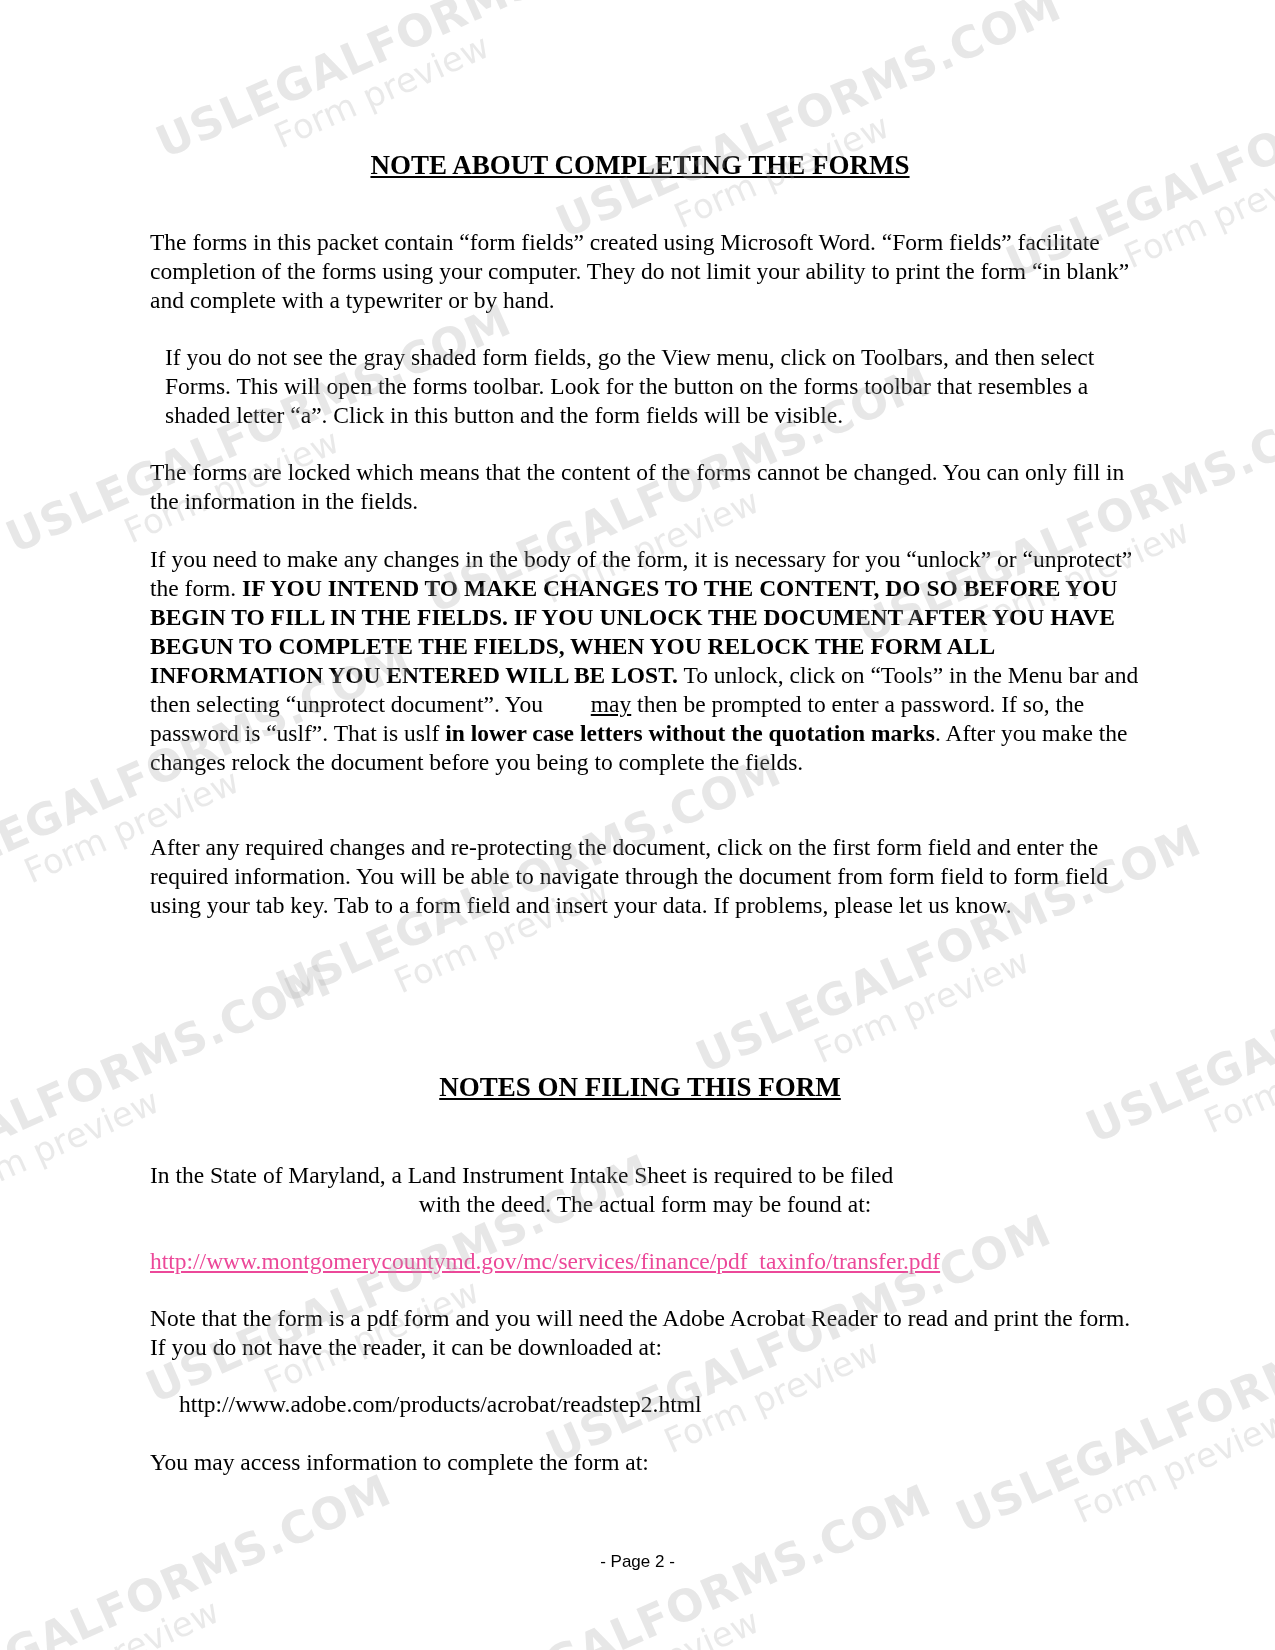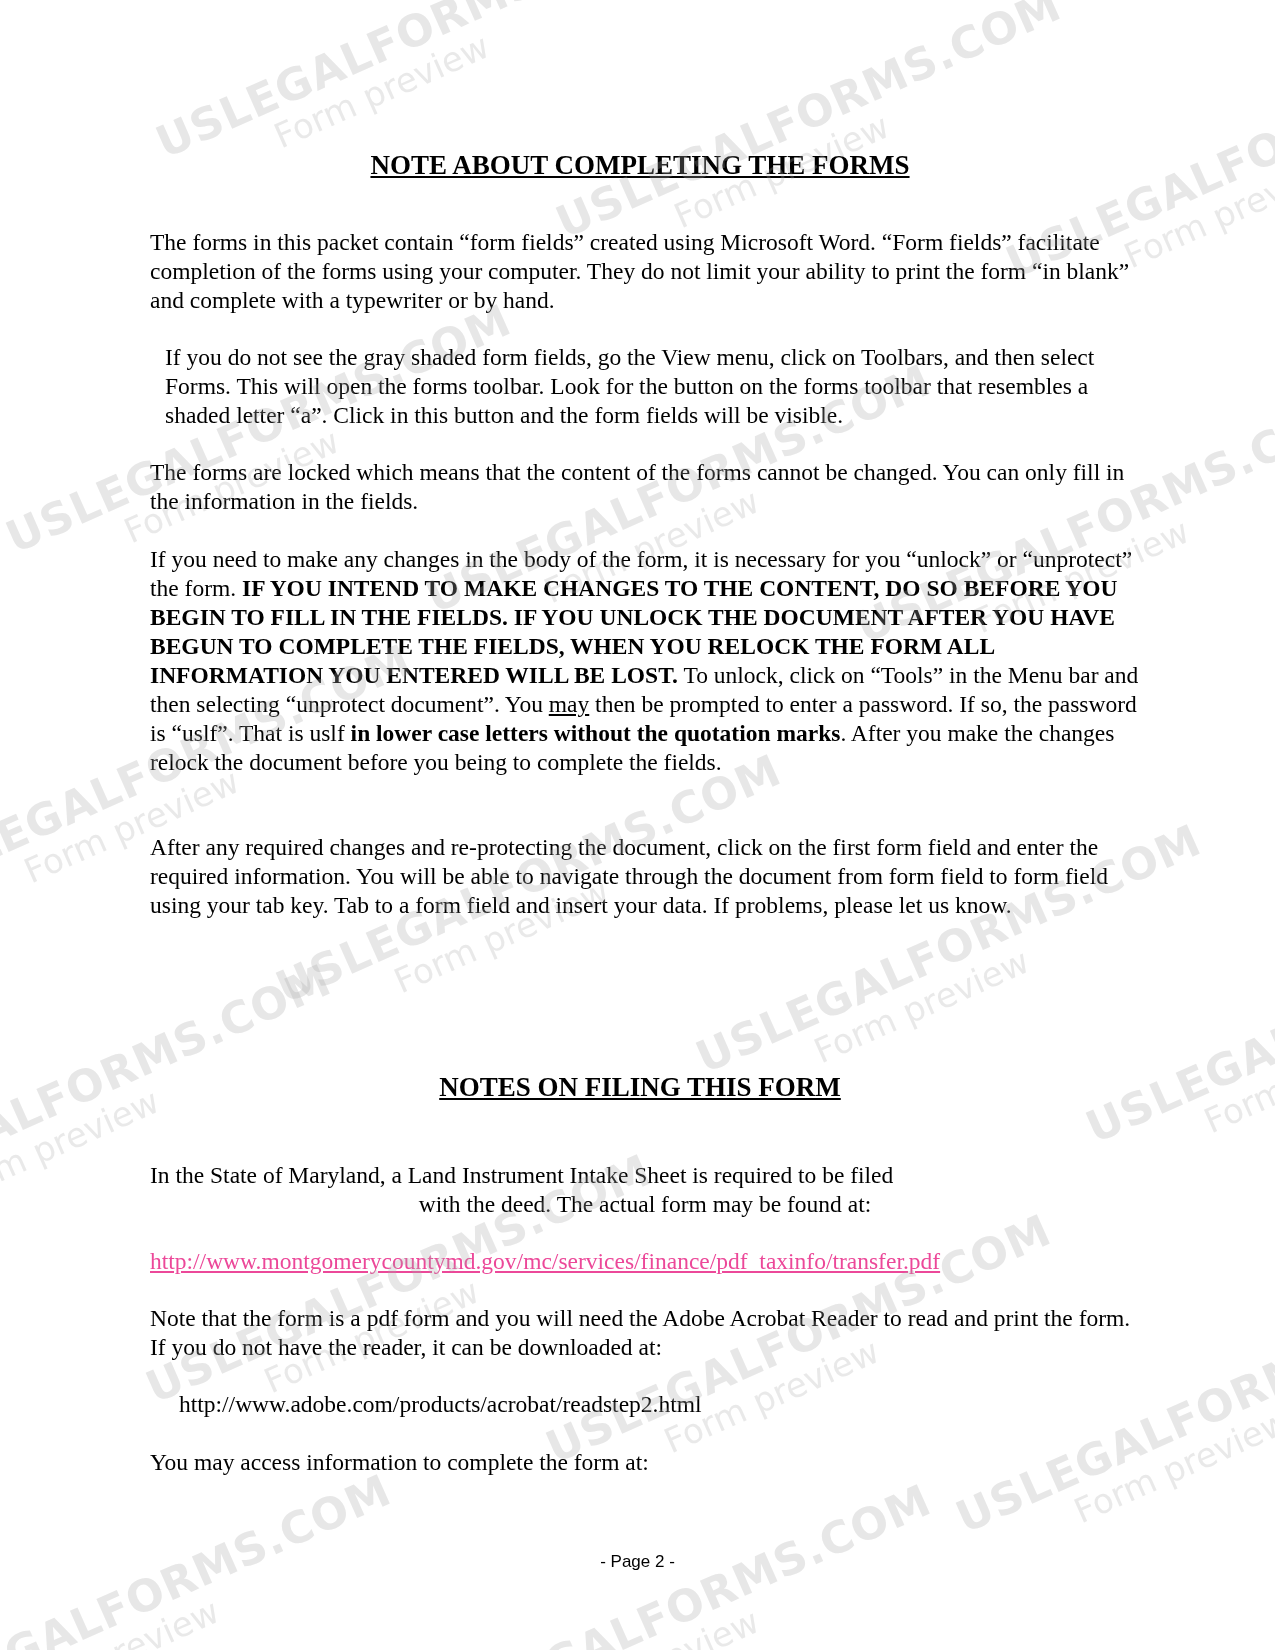--- a/index.html
+++ b/index.html
@@ -8,21 +8,21 @@
     .page { position: absolute; left: 0; top: 0; width: 1275px; height: 1650px; }
     .wm-layer { position: absolute; inset: 0; pointer-events: none; z-index: 2; }
     .wm { position: absolute; transform-origin: left top; transform: rotate(-24deg);
           font-family: "DejaVu Sans", sans-serif; white-space: nowrap; line-height: 1; }
     .wm .big { display: block; font-weight: bold; font-size: 44px; color: rgba(170,170,170,0.28); letter-spacing: 1px; }
     .wm .small { display: block; font-size: 34px; color: rgba(170,170,170,0.26); margin-left: 110px; margin-top: 2px; }
     .content { position: absolute; left: 150px; top: 0; width: 980px; z-index: 1; }
     h2 { position: absolute; left: 0; width: 980px; text-align: center; margin: 0;
          font-size: 27px; font-weight: bold; text-decoration: underline; letter-spacing: 0px; }
     p { position: absolute; left: 0; margin: 0; font-size: 23.5px; line-height: 29px; width: 990px; }
-    .u { text-decoration: underline; }
+    .u { text-decoration: underline; margin-left: 42px; }
     a.link { color: #ec4899; text-decoration: underline; }
     .footer { position: absolute; left: 0; width: 1275px; text-align: center; top: 1552px;
               font-family: "Liberation Sans", sans-serif; font-size: 17px; z-index: 1; }
   </style>
 </head>
 <body>
 
 <div class="page">
   <div class="content">
     <h2 style="top:150px;">NOTE ABOUT COMPLETING THE FORMS</h2>

